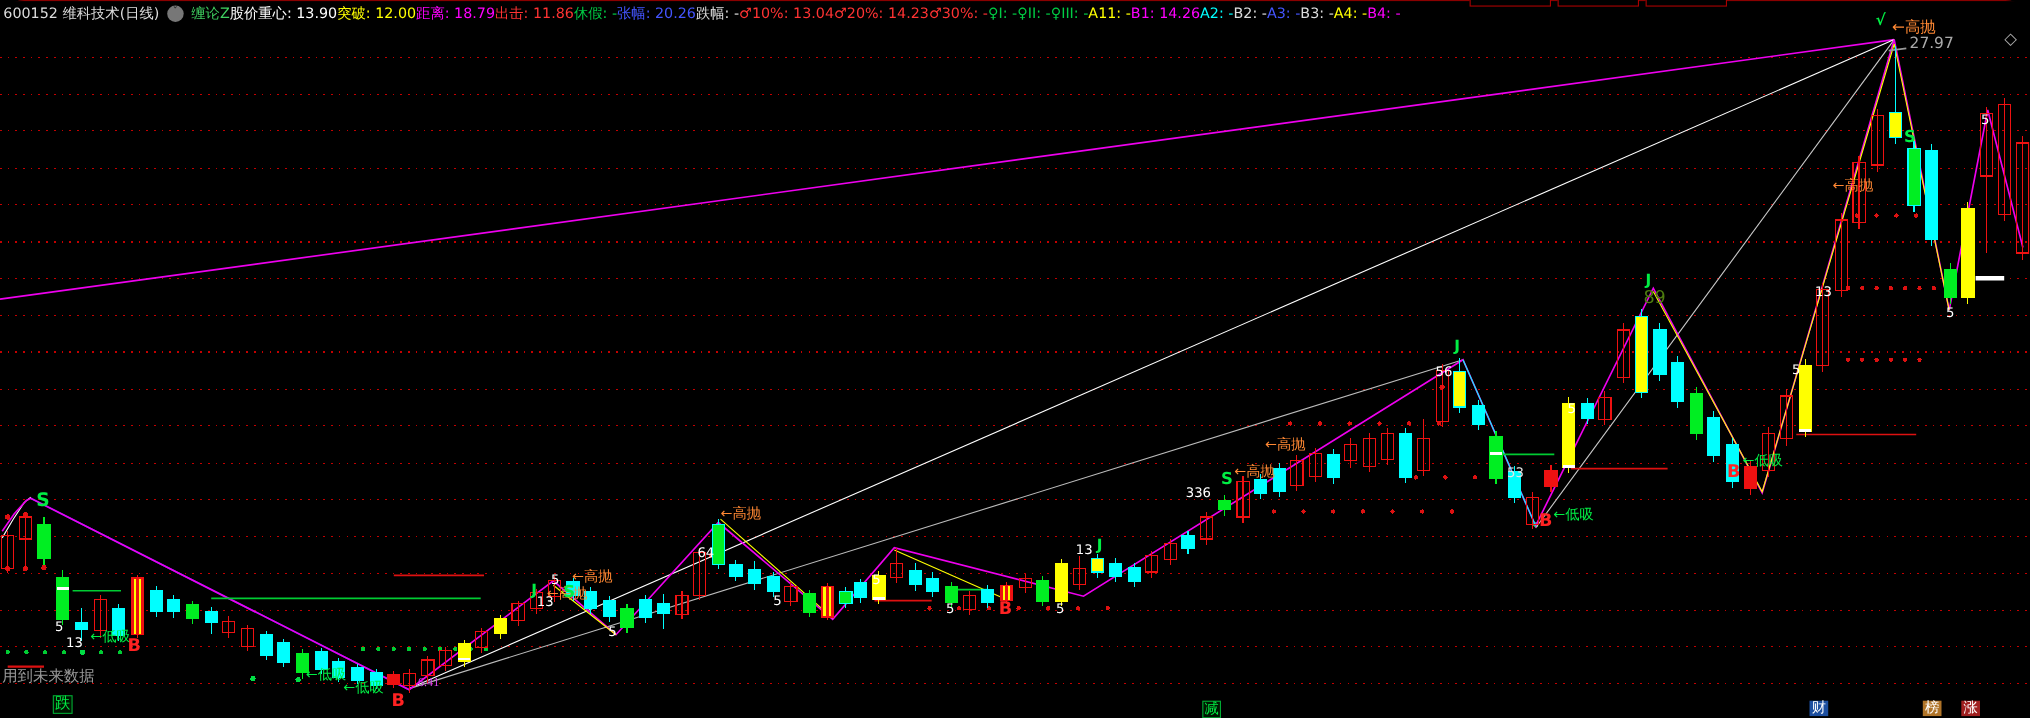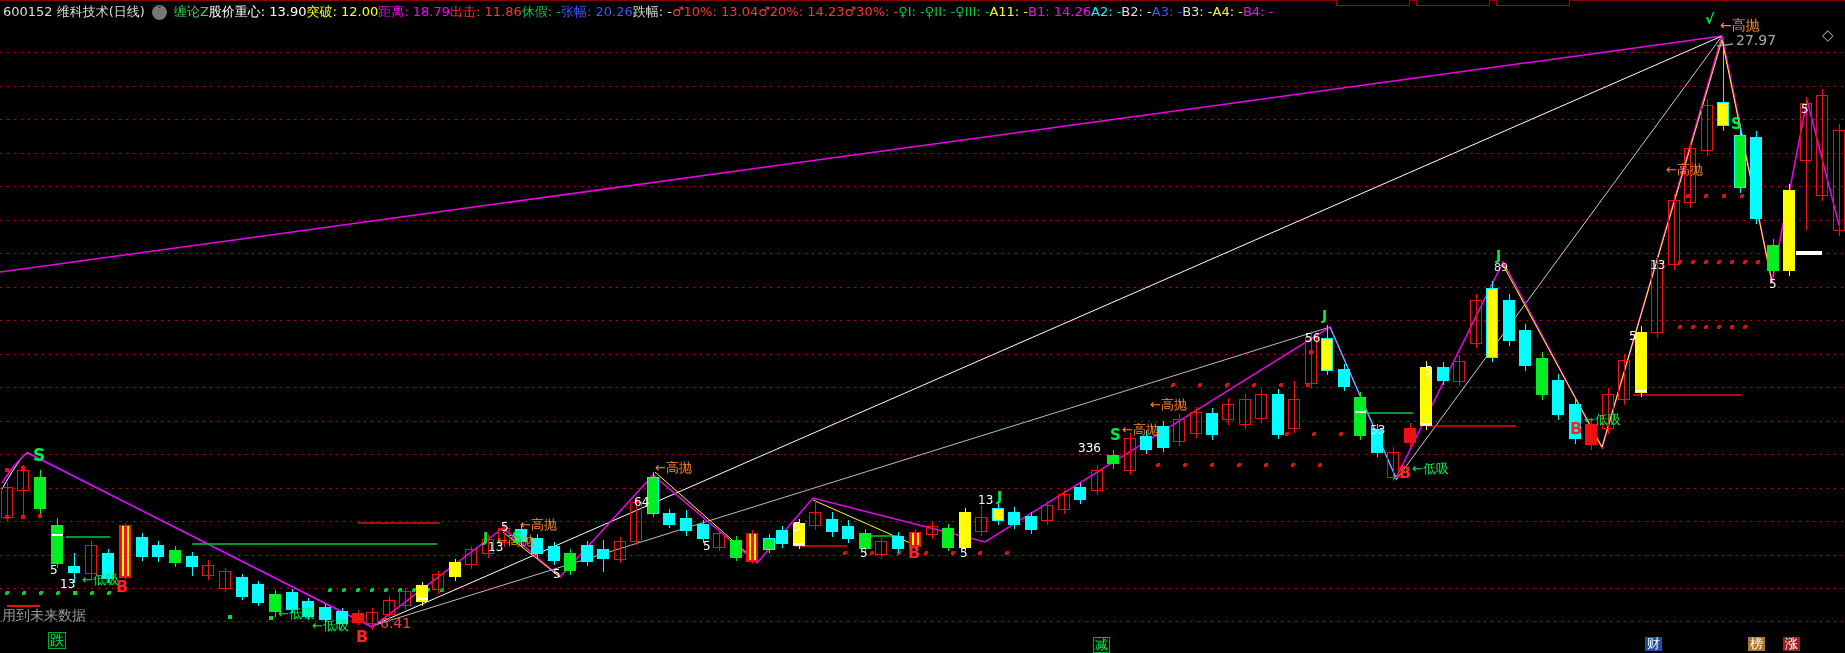--- a/index.html
+++ b/index.html
@@ -1,17 +1,17 @@
 <!DOCTYPE html>
 <html><head>
 <meta charset="utf-8">
 <style>
   html,body{margin:0;padding:0;background:#000;}
   .screen{position:relative;width:1845px;height:653px;background:#000;overflow:hidden;
-          font-family:"DejaVu Sans","Liberation Sans",sans-serif;}
+          font-family:"DejaVu Sans","Liberation Sans",sans-serif;border-radius:22px;}
   .topline{position:absolute;left:0;top:0;width:1845px;height:1px;background:#8a0000;}
   .tr-box{position:absolute;top:-9px;height:13px;width:72px;border:1px solid #aa0000;background:#000;}
   .header{position:absolute;left:0;top:2px;height:20px;width:1845px;display:flex;align-items:center;
           gap:7px;padding-left:3px;font-size:13px;white-space:nowrap;}
   .header .itm{display:inline-block;}
   .expand-icon{display:inline-flex;align-items:center;justify-content:center;width:15px;height:15px;
           border-radius:50%;background:#777;color:#222;font-size:10px;line-height:1;}
   .chart-svg{position:absolute;left:0;top:0;}
   .ann-layer{position:absolute;left:0;top:0;width:1845px;height:653px;pointer-events:none;}
   .ann{position:absolute;line-height:1.05;white-space:nowrap;}
@@ -384,21 +384,21 @@
 
   <div id="ann" class="ann-layer">
       <div class="ann" style="left: 33px; top: 447px; color: rgb(0, 238, 68); font-size: 17px; font-weight: bold;">S</div>
       <div class="ann" style="left: 82px; top: 573px; color: rgb(0, 238, 68); font-size: 13px;">←低吸</div>
       <div class="ann" style="left: 116px; top: 579px; color: rgb(255, 34, 34); font-size: 16px; font-weight: bold;">B</div>
       <div class="ann" style="left: 50px; top: 564px; color: rgb(255, 255, 255); font-size: 12px;">5</div>
       <div class="ann" style="left: 60px; top: 578px; color: rgb(255, 255, 255); font-size: 12px;">13</div>
       <div class="ann" style="left: 278px; top: 607px; color: rgb(0, 238, 68); font-size: 13px;">←低吸</div>
       <div class="ann" style="left: 312px; top: 619px; color: rgb(0, 238, 68); font-size: 13px;">←低吸</div>
       <div class="ann" style="left: 356px; top: 629px; color: rgb(255, 34, 34); font-size: 16px; font-weight: bold;">B</div>
-      <div class="ann" style="left: 380px; top: 616px; color: #ef4444; font-size: 14px;">6.41</div>
+      <div class="ann" style="left: 380px; top: 616px; color: #d946ef; font-size: 11px; font-family: Liberation Serif, serif;">6.41</div>
       <div class="ann" style="left: 483px; top: 530px; color: rgb(0, 238, 68); font-size: 14px; font-weight: bold;">J</div>
       <div class="ann" style="left: 497px; top: 534px; color: rgb(255, 136, 51); font-size: 13px;">←高抛</div>
       <div class="ann" style="left: 520px; top: 518px; color: rgb(255, 136, 51); font-size: 13px;">←高抛</div>
       <div class="ann" style="left: 512px; top: 531px; color: rgb(0, 238, 68); font-size: 15px; font-weight: bold;">S</div>
       <div class="ann" style="left: 501px; top: 521px; color: rgb(255, 255, 255); font-size: 12px;">5</div>
       <div class="ann" style="left: 488px; top: 541px; color: rgb(255, 255, 255); font-size: 12px;">13</div>
       <div class="ann" style="left: 553px; top: 568px; color: rgb(255, 255, 255); font-size: 12px;">5</div>
       <div class="ann" style="left: 634px; top: 496px; color: rgb(255, 255, 255); font-size: 12px;">64</div>
       <div class="ann" style="left: 655px; top: 461px; color: rgb(255, 136, 51); font-size: 13px;">←高抛</div>
       <div class="ann" style="left: 703px; top: 540px; color: rgb(255, 255, 255); font-size: 12px;">5</div>
@@ -420,21 +420,21 @@
       <div class="ann" style="left: 1425px; top: 365px; color: rgb(255, 255, 255); font-size: 12px;">5</div>
       <div class="ann" style="left: 1570px; top: 421px; color: rgb(255, 34, 34); font-size: 16px; font-weight: bold;">B</div>
       <div class="ann" style="left: 1584px; top: 413px; color: rgb(0, 238, 68); font-size: 13px;">←低吸</div>
       <div class="ann" style="left: 1629px; top: 330px; color: rgb(255, 255, 255); font-size: 12px;">5</div>
       <div class="ann" style="left: 1650px; top: 259px; color: rgb(255, 255, 255); font-size: 12px;">13</div>
       <div class="ann" style="left: 1666px; top: 163px; color: rgb(255, 136, 51); font-size: 13px;">←高抛</div>
       <div class="ann" style="left: 1705px; top: 12px; color: rgb(0, 238, 68); font-size: 14px; font-weight: bold;">√</div>
       <div class="ann" style="left: 1720px; top: 18px; color: rgb(255, 136, 51); font-size: 14px;">←高抛</div>
       <div class="ann" style="left: 1736px; top: 33px; color: rgb(170, 170, 170); font-size: 14px;">27.97</div>
       <div class="ann" style="left: 1731px; top: 117px; color: rgb(0, 238, 68); font-size: 15px; font-weight: bold;">S</div>
-      <div class="ann" style="left: 1494px; top: 262px; color: #e5e5e5; font-size: 11px;">89</div>
+      <div class="ann" style="left: 1494px; top: 262px; color: #4d7c0f; font-size: 16px;">89</div>
       <div class="ann" style="left: 1496px; top: 248px; color: rgb(0, 238, 68); font-size: 14px; font-weight: bold;">J</div>
       <div class="ann" style="left: 1769px; top: 278px; color: rgb(255, 255, 255); font-size: 12px;">5</div>
       <div class="ann" style="left: 1801px; top: 103px; color: rgb(255, 255, 255); font-size: 12px;">5</div>
       <div class="ann" style="left: 1822px; top: 28px; color: rgb(170, 170, 170); font-size: 15px;">◇</div>
       <div class="ann" style="left: 2px; top: 608px; color: rgb(153, 153, 153); font-size: 14px;">用到未来数据</div>
       <div class="ann box" style="left: 48px; top: 632px; color: rgb(0, 238, 68); font-size: 14px;">跌</div>
       <div class="ann box" style="left: 1093px; top: 637px; color: rgb(0, 238, 68); font-size: 13px;">减</div>
       <div class="ann tag" style="left: 1645px; top: 637px; color: rgb(255, 255, 255); font-size: 13px; background: rgb(29, 79, 160);">财</div>
       <div class="ann tag" style="left: 1748px; top: 637px; color: rgb(255, 255, 255); font-size: 13px; background: rgb(176, 116, 40);">榜</div>
       <div class="ann tag" style="left: 1783px; top: 637px; color: rgb(255, 255, 255); font-size: 13px; background: rgb(160, 32, 32);">涨</div>

